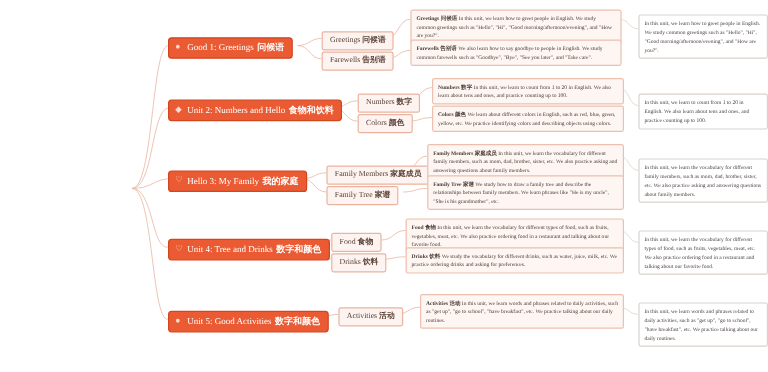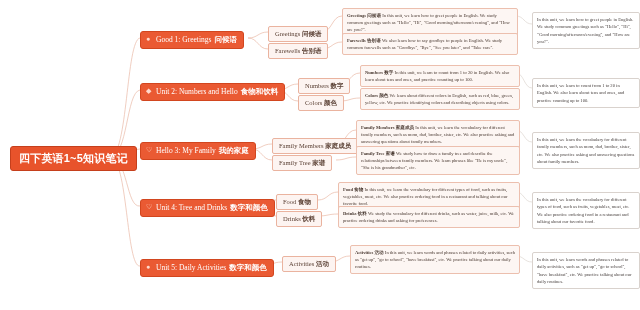--- a/index.html
+++ b/index.html
@@ -138,21 +138,20 @@
     </g>
     <g fill="none" stroke="#dcd5d0" stroke-width="0.7">
       <path d="M516,16 C524,16 524,24 532,24"></path>
       <path d="M516,73 C524,73 524,88 532,88"></path>
       <path d="M516,130 C524,130 524,142 532,142"></path>
       <path d="M516,192 C524,192 524,202 532,202"></path>
       <path d="M516,256 C524,256 524,262 532,262"></path>
     </g>
   </svg>
 
-  <div class="root" style="left:10px;top:146px;">四下英语1~5知识笔记</div>
 
   <div class="unit" style="left:140px;top:31px;">
     <span class="uicon">●</span>
     <span class="ulabel">Good 1: Greetings </span>
     <span class="ucn">问候语</span>
   </div>
   <div class="topic" style="left:268px;top:26px;">
     <span>Greetings </span><span class="tcn">问候语</span>
   </div>
   <div class="topic" style="left:268px;top:43px;">
@@ -218,21 +217,21 @@
   <div class="note" style="left:338px;top:182px;width:172px;">
     <b>Food 食物</b><span> In this unit, we learn the vocabulary for different types of food, such as fruits, vegetables, meat, etc. We also practice ordering food in a restaurant and talking about our favorite food.</span>
   </div>
   <div class="note" style="left:338px;top:206px;width:172px;">
     <b>Drinks 饮料</b><span> We study the vocabulary for different drinks, such as water, juice, milk, etc. We practice ordering drinks and asking for preferences.</span>
   </div>
   <div class="summary" style="left:532px;top:192px;width:98px;">In this unit, we learn the vocabulary for different types of food, such as fruits, vegetables, meat, etc. We also practice ordering food in a restaurant and talking about our favorite food.</div>
 
   <div class="unit" style="left:140px;top:259px;">
     <span class="uicon">●</span>
-    <span class="ulabel">Unit 5: Daily Activities </span>
+    <span class="ulabel">Unit 5: Good Activities </span>
     <span class="ucn">数字和颜色</span>
   </div>
   <div class="topic" style="left:282px;top:256px;">
     <span>Activities </span><span class="tcn">活动</span>
   </div>
   <div class="note" style="left:350px;top:245px;width:160px;">
     <b>Activities 活动</b><span> In this unit, we learn words and phrases related to daily activities, such as "get up", "go to school", "have breakfast", etc. We practice talking about our daily routines.</span>
   </div>
   <div class="summary" style="left:532px;top:252px;width:98px;">In this unit, we learn words and phrases related to daily activities, such as "get up", "go to school", "have breakfast", etc. We practice talking about our daily routines.</div>
 

